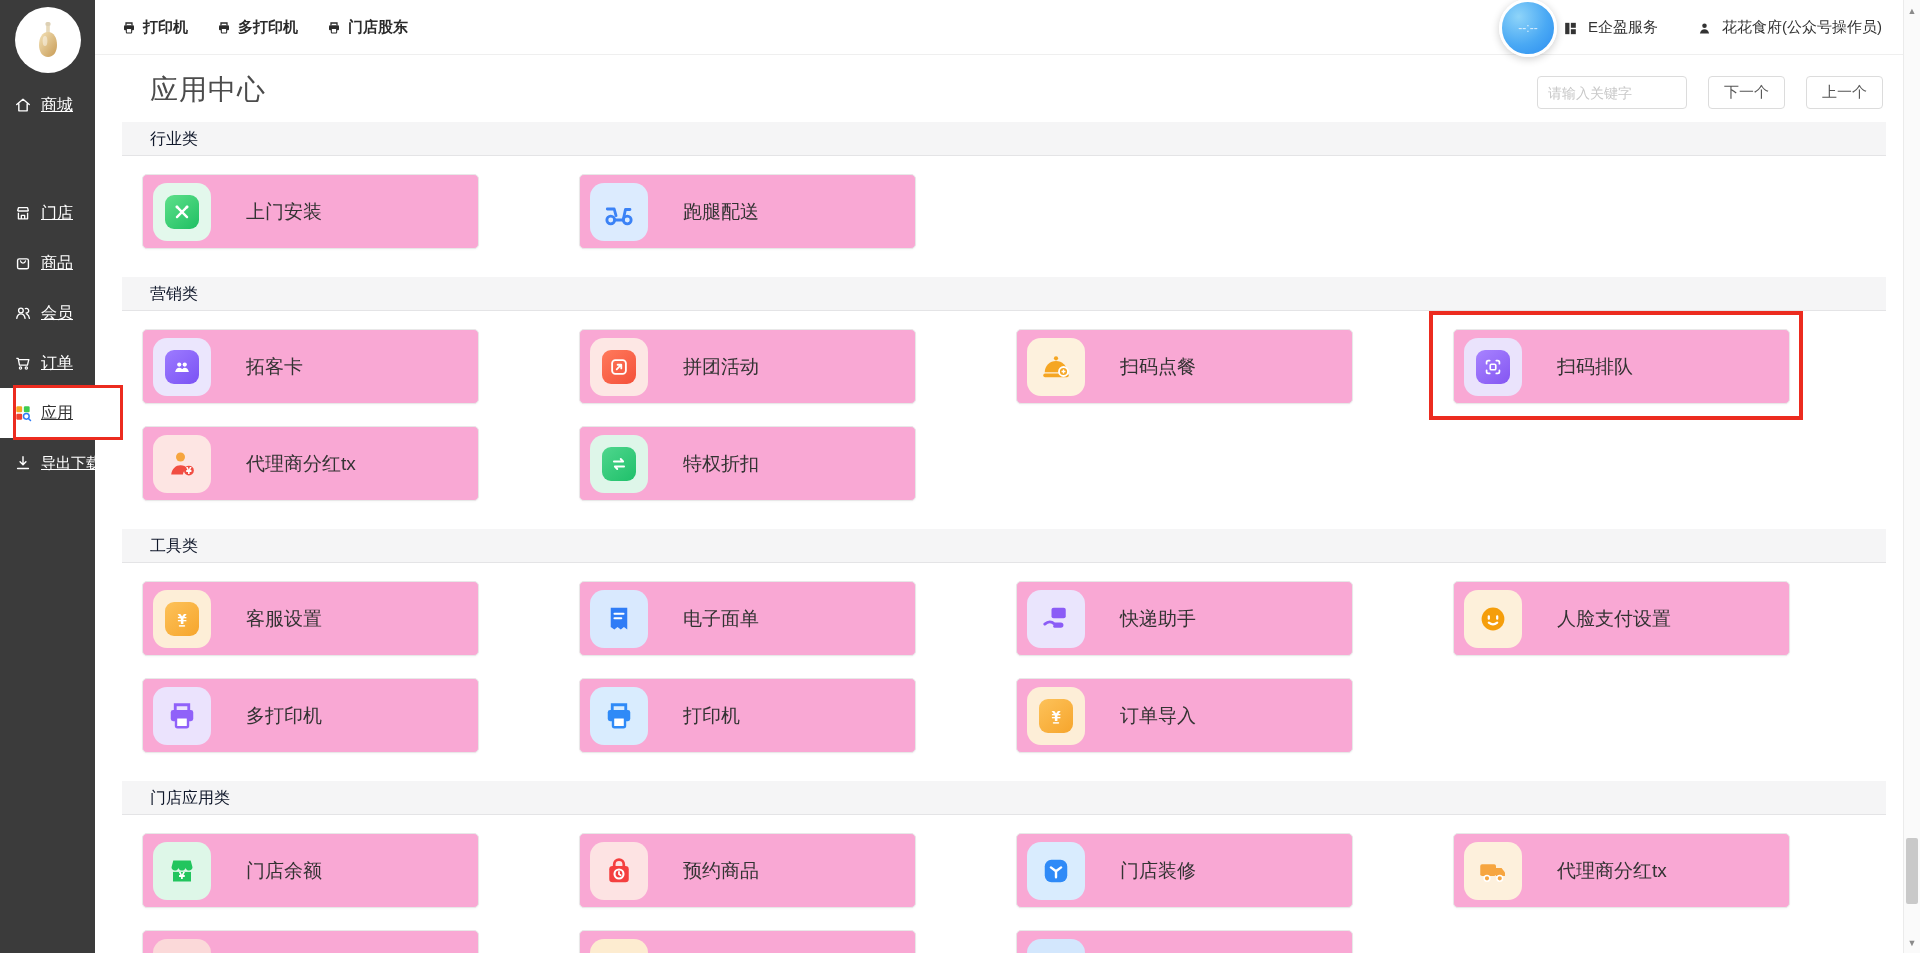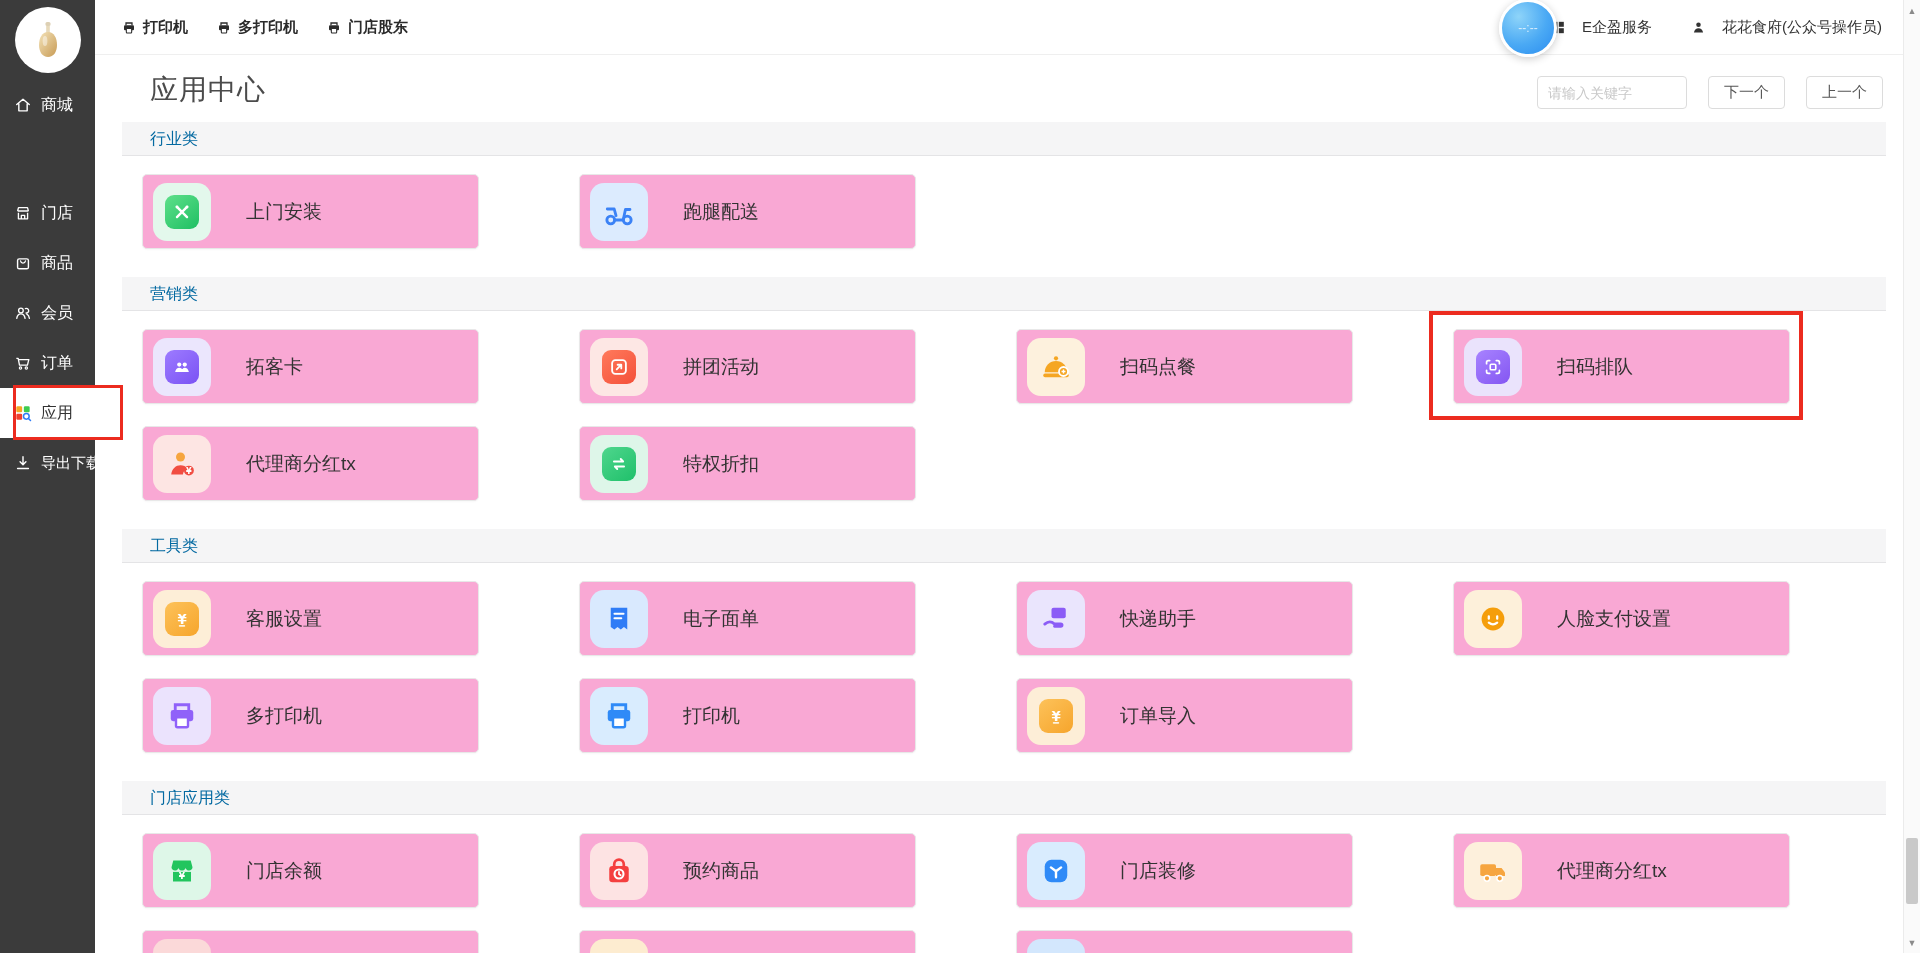--- a/index.html
+++ b/index.html
@@ -3,53 +3,53 @@
 <meta charset="utf-8">
 <style>
   * { margin:0; padding:0; box-sizing:border-box; }
   html,body { width:1920px; height:953px; overflow:hidden; background:#fff;
     font-family:"Liberation Sans","DejaVu Sans",sans-serif; }
   body { position:relative; }
 
   
   .sidebar { position:absolute; left:0; top:0; bottom:0; width:95px; background:#3b3b3b; z-index:5; color:#fff; }
   .logo-wrap { width:66px; height:66px; border-radius:50%; background:#fff; margin:7px auto 0; display:flex; align-items:center; justify-content:center; overflow:hidden; }
-  .side-item { height:50px; display:flex; align-items:center; padding-left:13px; gap:8px; font-size:16px; cursor:pointer; white-space:nowrap; }
+  .side-item { height:50px; display:flex; align-items:center; padding-left:13px; gap:8px; font-size:16px; cursor:pointer; white-space:nowrap;text-decoration:underline; }
   .side-home { margin-top:12px; height:40px; }
   .side-spacer { height:63px; }
   .side-item .ic { width:20px; height:20px; flex:0 0 20px; color:#fff; }
   .side-item.active { background:#fff; color:#333; width:103px; border-radius:0 3px 3px 0; }
   .side-item.active .ic { color:#333; }
   .side-item span { font-size:16px; }
   .side-item.small span { font-size:15px; }
 
   
   .topbar { position:absolute; left:95px; right:17px; top:0; height:55px; background:#fff; border-bottom:1px solid #efefef; z-index:4; }
   .top-links { position:absolute; left:26px; top:0; height:55px; display:flex; align-items:center; gap:28px; }
   .top-link { display:flex; align-items:center; gap:6px; font-size:15px; font-weight:700; color:#2b2b2b; cursor:pointer; }
   .top-link .ic { width:16px; height:16px; color:#2b2b2b; }
   .top-right { position:absolute; right:21px; top:0; height:55px; display:flex; align-items:center; gap:38px; }
-  .top-right .cluster { display:flex; align-items:center; gap:15px; font-size:15px; color:#333; cursor:pointer; }
+  .top-right .cluster { display:flex; align-items:flex-end; gap:9px; font-size:15px; color:#333; cursor:pointer; }
   .top-right .ic { width:17px; height:17px; color:#333; }
   .clock-fab { position:absolute; left:1404px; top:-1px; width:58px; height:58px; border-radius:50%;
     background:radial-gradient(circle at 32% 28%, #8ed4f9 0%, #4aa9f4 55%, #2a8cf0 100%);
     border:3px solid #fff; box-shadow:0 2px 9px rgba(0,0,0,.20); z-index:6;
     display:flex; align-items:center; justify-content:center; color:rgba(255,255,255,.75); font-size:12px; cursor:pointer; }
 
   
   .main { position:absolute; left:95px; top:55px; right:17px; bottom:0; background:#fff; overflow:hidden; }
   .page-head { position:relative; height:67px;padding-left:24px; }
   .page-title { position:absolute; left:55px; top:16px; font-size:28px; font-weight:400; color:#4b4b4b; letter-spacing:1px; }
   .finder { position:absolute; right:20px; top:5px; display:flex; gap:21px;margin-top:16px; }
   .finder input { width:150px; height:33px; border:1px solid #dcdcdc; border-radius:4px; padding:0 10px; font-size:14px; color:#333; outline:none; }
   .finder input::placeholder { color:#c8c8c8; }
   .finder button { height:33px; padding:0 15px; background:#fff; border:1px solid #dcdcdc; border-radius:4px; font-size:15px; color:#555; cursor:pointer; }
 
   .sections { margin-left:27px; width:1764px; }
-  .band { height:34px; background:#f5f5f6; border-bottom:1px solid #e4e4e6; line-height:33px; padding-left:28px; font-size:16px; color:#0369a1; margin-bottom:18px; }
+  .band { height:34px; background:#f5f5f6; border-bottom:1px solid #e4e4e6; line-height:33px; padding-left:28px; font-size:16px; color:#0f172a; margin-bottom:18px; }
   .grid { display:grid; grid-template-columns:repeat(4,337px); column-gap:100px; row-gap:22px; padding-left:20px; margin-bottom:28px; }
   .card { height:75px; background:#f9a8d4; border:1px solid #e8e8e8; border-radius:5px; display:flex; align-items:center; cursor:pointer;
     box-shadow:0 1px 2px rgba(0,0,0,.03); }
   .tile { width:58px; height:58px; margin-left:10px; border-radius:14px; display:flex; align-items:center; justify-content:center; flex:0 0 58px; }
   .boxed { width:34px; height:34px; border-radius:9px; display:flex; align-items:center; justify-content:center; }
   .ic-b { width:22px; height:22px; color:#fff; }
   .glyphwrap { display:flex; }
   .ic-g { width:36px; height:36px; }
   .card-label { margin-left:35px; font-size:19px; color:#333; }
 

